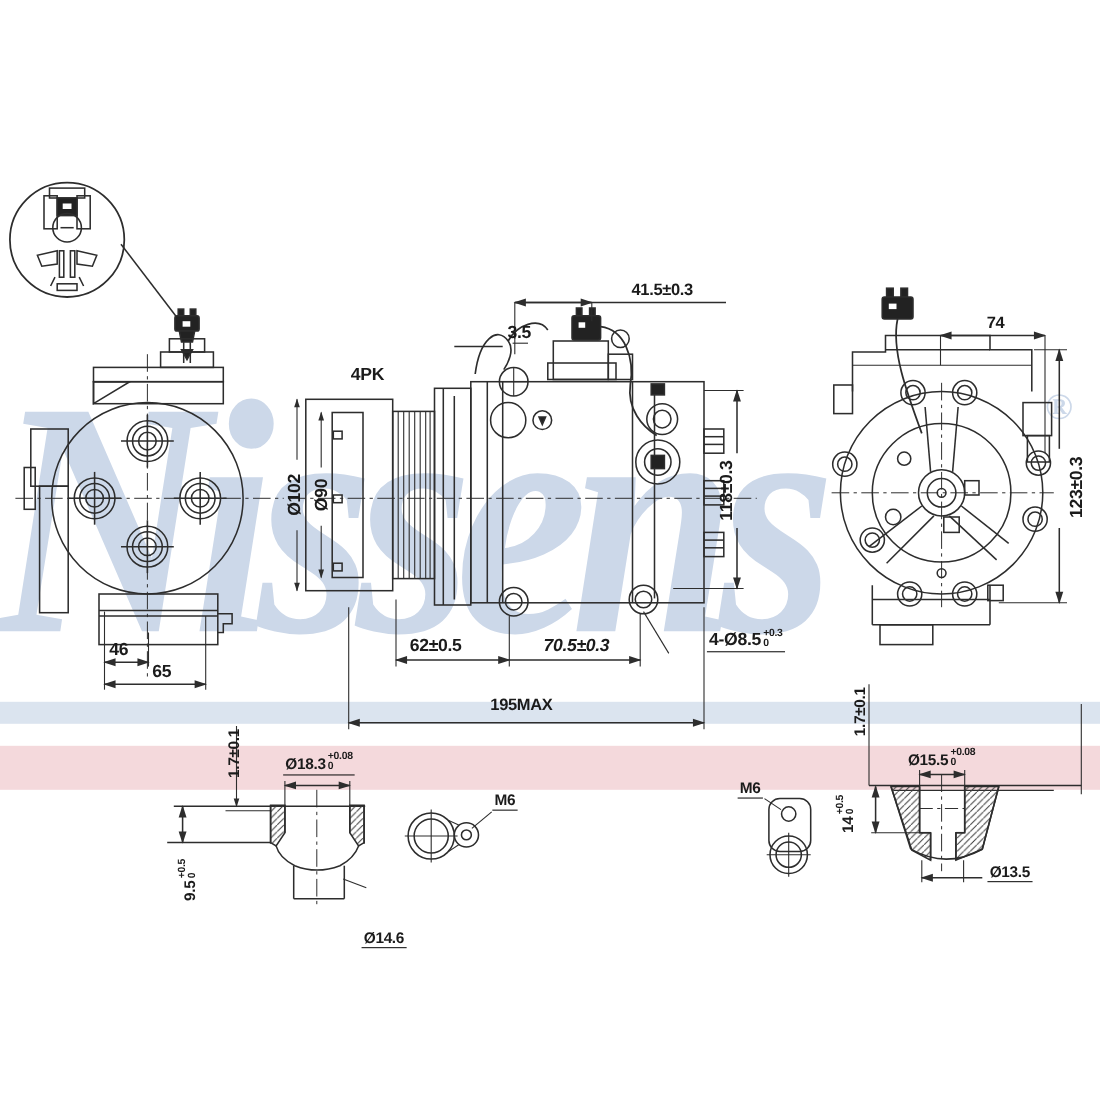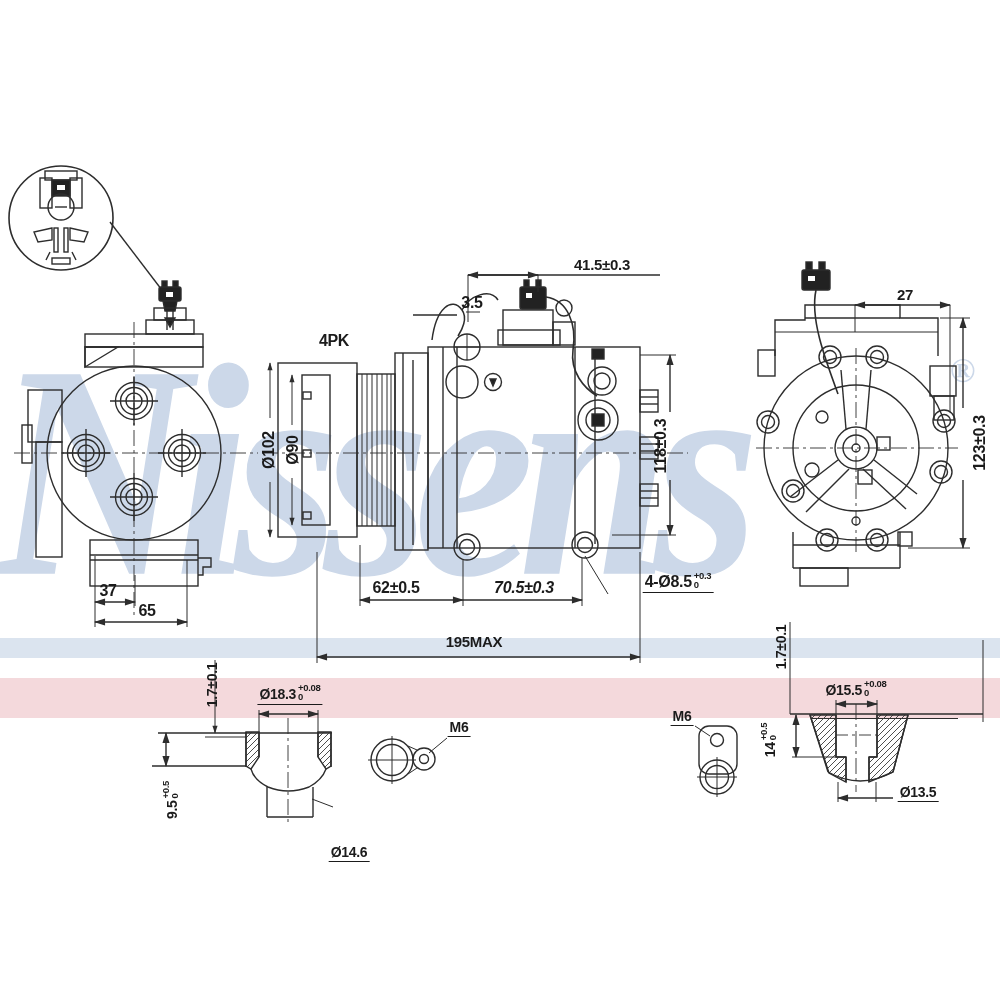--- a/index.html
+++ b/index.html
@@ -354,33 +354,33 @@
       <line x1="838" y1="798" x2="893" y2="798" marker-start="url(#ar)"></line>
     </g>
   </svg>
 
   <div class="lbl" style="left:334px;top:341px;">4PK</div>
   <div class="lbl rot" style="left:269px;top:450px;">Ø102</div>
   <div class="lbl rot" style="left:293px;top:450px;">Ø90</div>
   <div class="lbl" style="left:436px;top:303px;margin-left:36px;">3.5</div>
   <div class="lbl lg" style="left:602px;top:264px;">41.5±0.3</div>
   <div class="lbl rot" style="left:661px;top:446px;">118±0.3</div>
-  <div class="lbl lg" style="left:905px;top:294px;">27</div>
+  <div class="lbl lg" style="left:905px;top:294px;">74</div>
   <div class="lbl rot" style="left:980px;top:443px;">123±0.3</div>
   <div class="lbl" style="left:396px;top:588px;">62±0.5</div>
   <div class="lbl" style="left:524px;top:588px;font-style:italic;">70.5±0.3</div>
   <div class="lbl ul" style="left:678px;top:583px;">
     <span>4-Ø8.5</span>
     <span class="tol">
       <span>+0.3</span>
       <span>0</span>
     </span>
   </div>
   <div class="lbl lg" style="left:474px;top:641px;">195MAX</div>
-  <div class="lbl" style="left:108px;top:591px;">37</div>
+  <div class="lbl" style="left:108px;top:591px;">46</div>
   <div class="lbl" style="left:147px;top:611px;">65</div>
 
   <div class="lbl rot sm" style="left:212px;top:685px;">1.7±0.1</div>
   <div class="lbl ul sm" style="left:290px;top:695px;">
     <span>Ø18.3</span>
     <span class="tol">
       <span>+0.08</span>
       <span>0</span>
     </span>
   </div>

